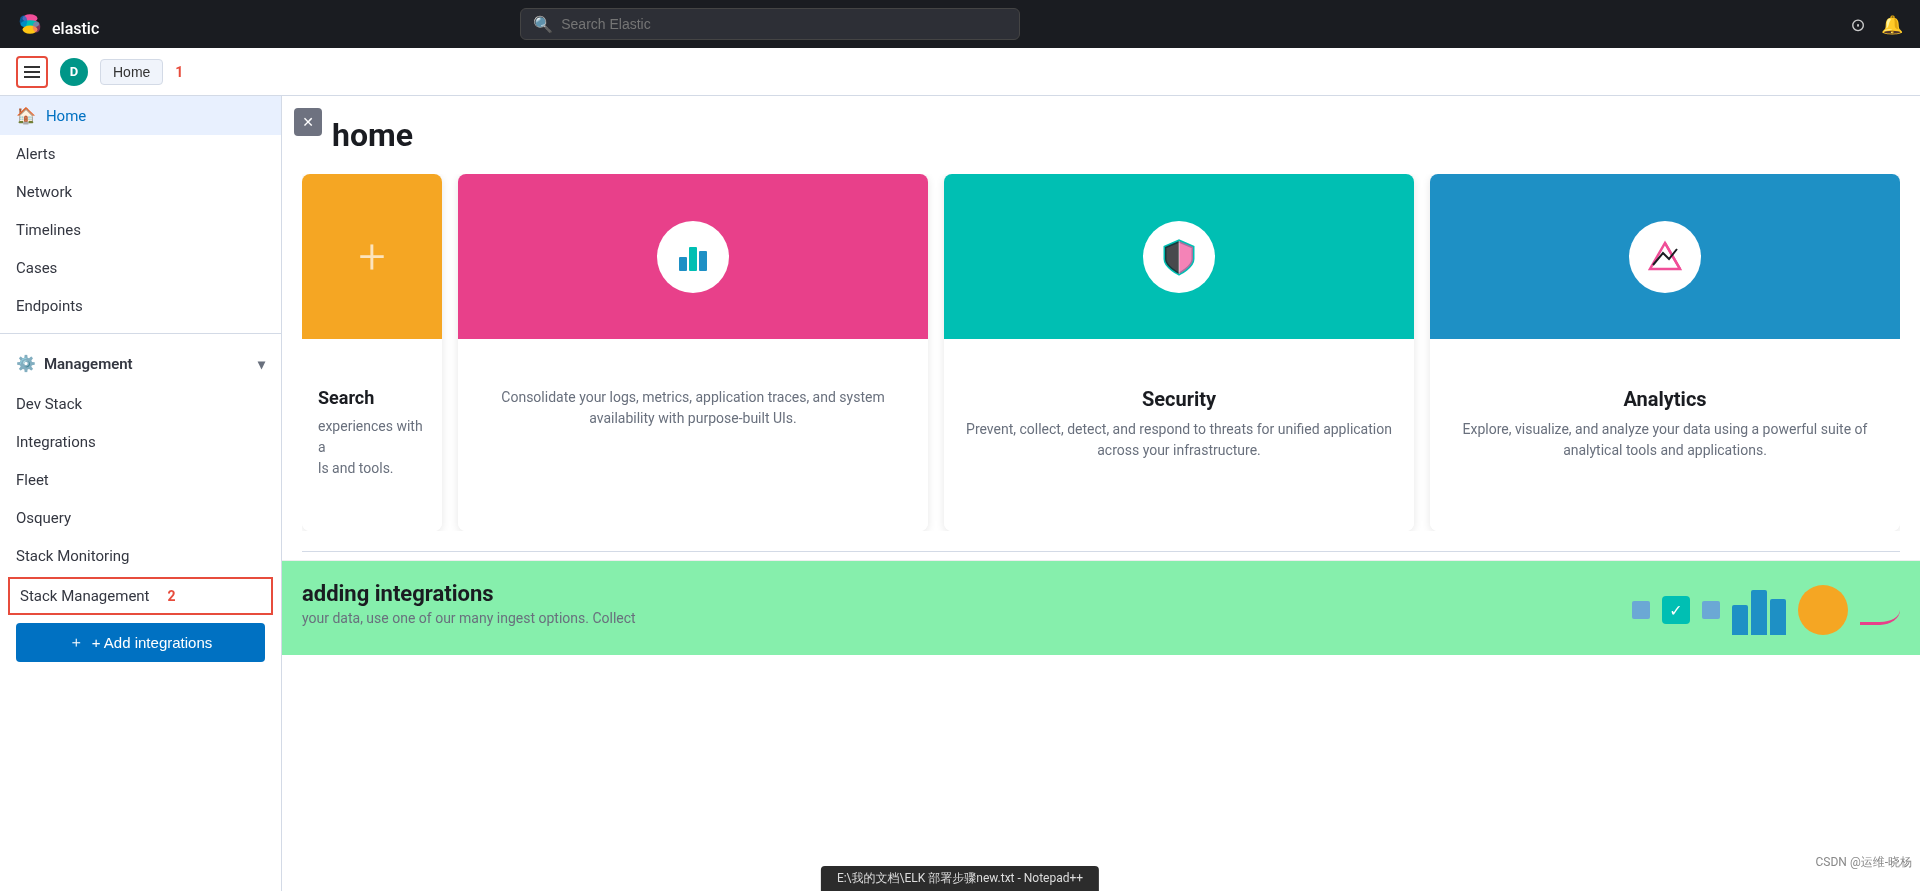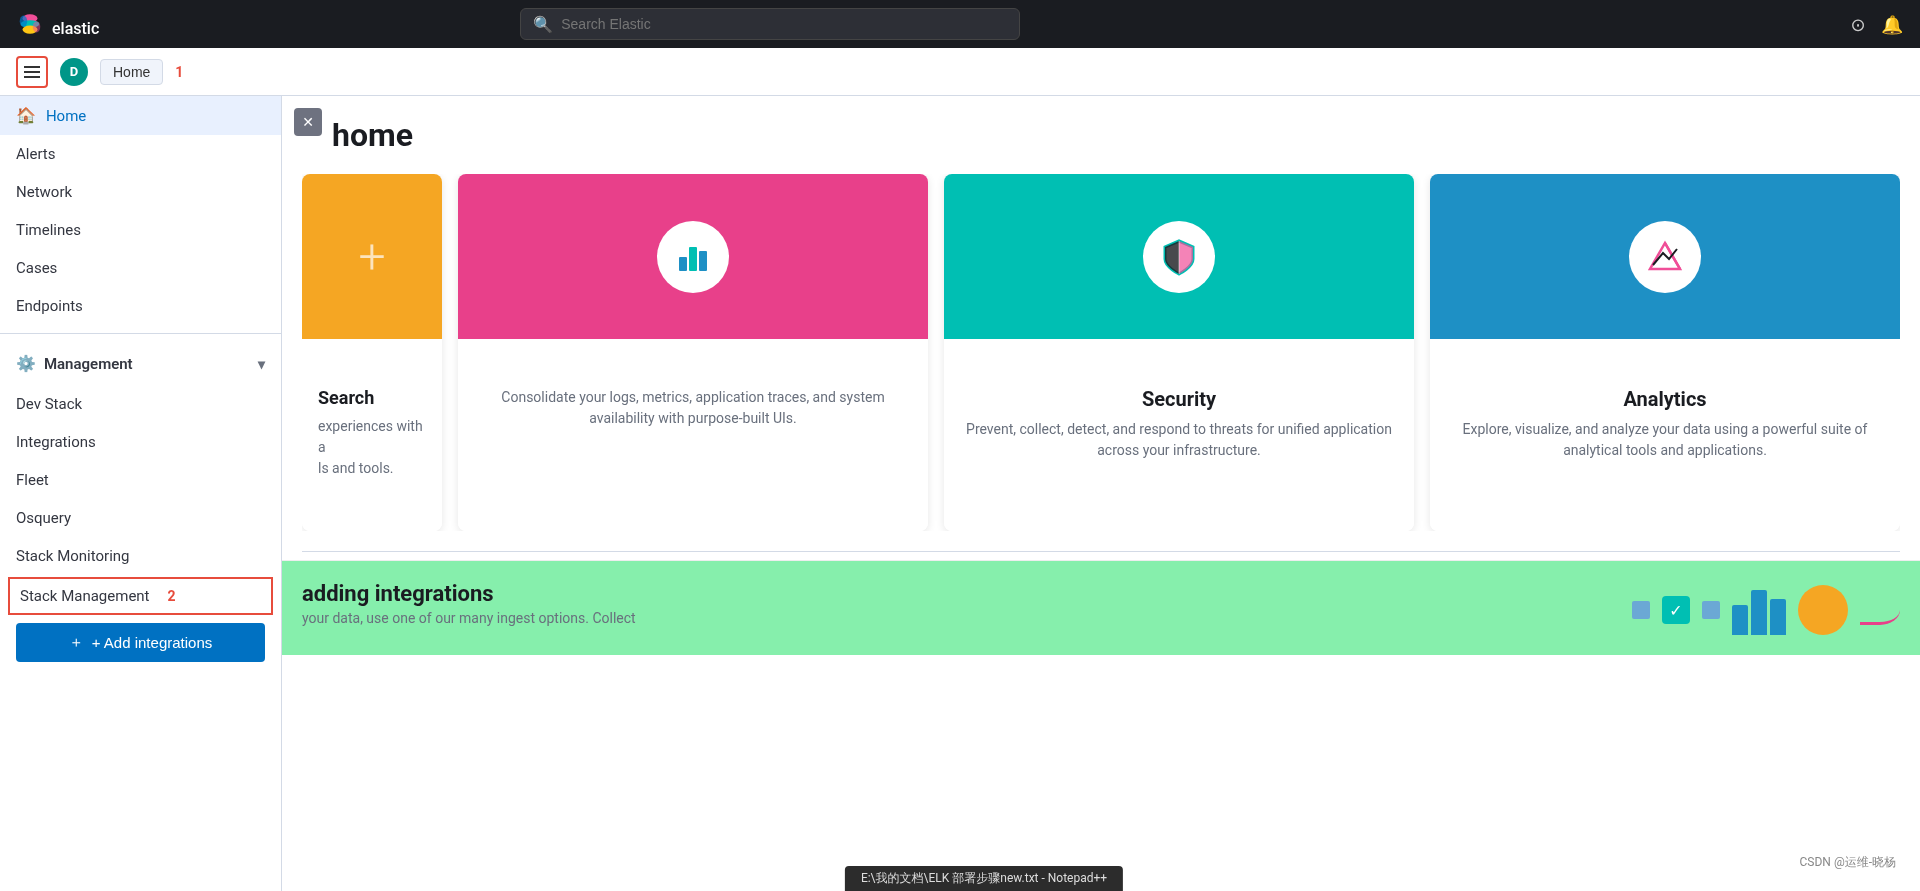--- a/index.html
+++ b/index.html
@@ -294,28 +294,27 @@
       position: fixed;
       bottom: 0;
       left: 50%;
       transform: translateX(-50%);
       background: #2c2c2c;
       color: #ddd;
       font-size: 12px;
       padding: 4px 16px;
       border-radius: 4px 4px 0 0;
       z-index: 200;
-      margin-left: 24px;
     }
 
     
     .watermark {
       position: fixed;
       bottom: 20px;
-      right: 24px;
+      right: 8px;
       font-size: 12px;
       color: #888;
     }
 
     .add-integrations-btn {
       display: flex;
       align-items: center;
       gap: 8px;
       background: #0071c2;
       color: white;

